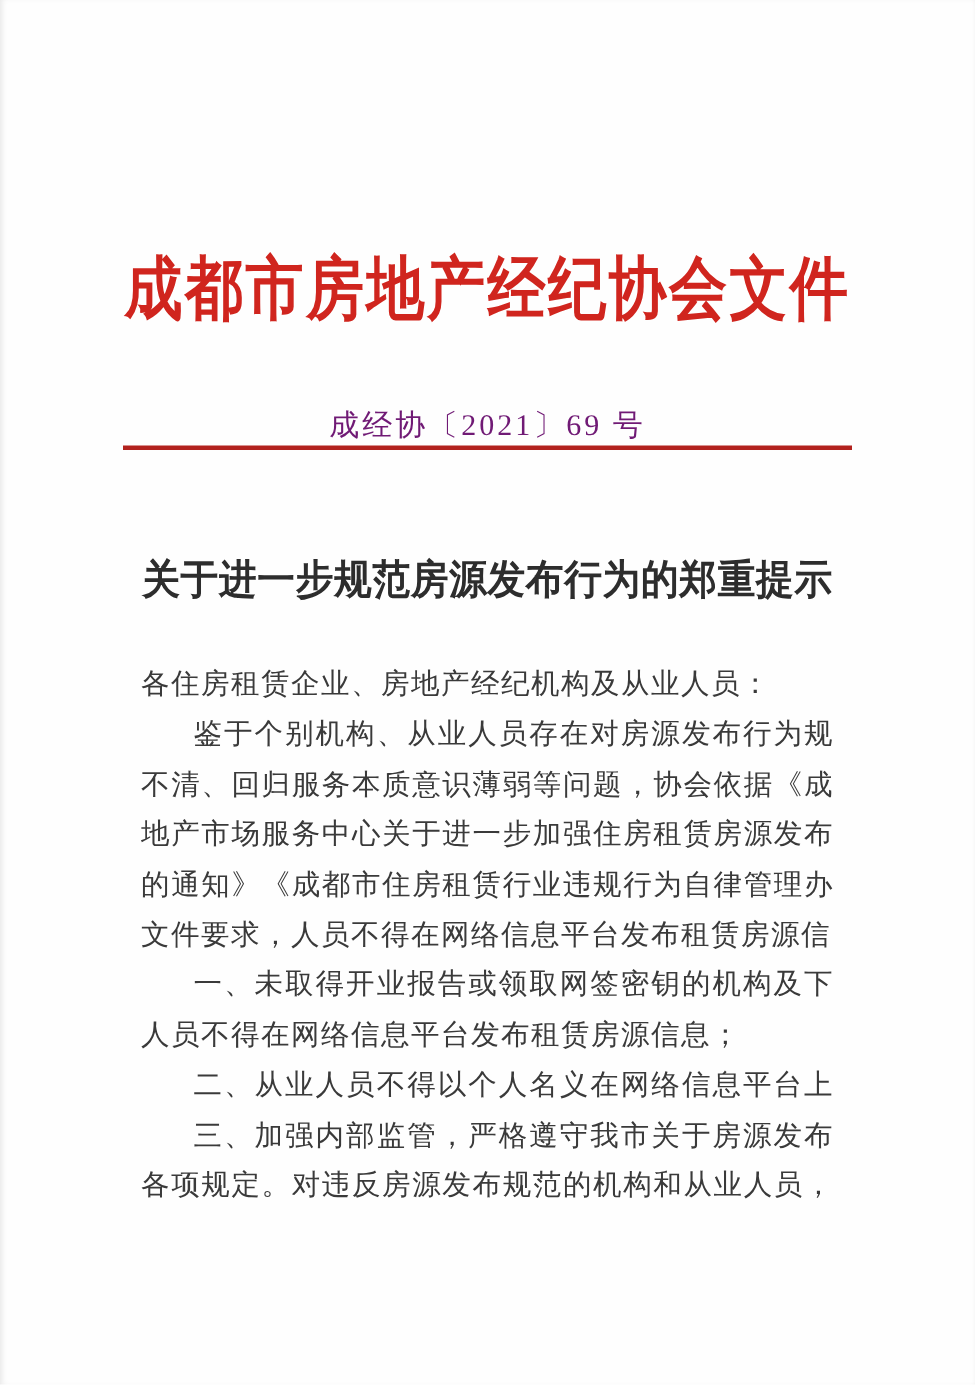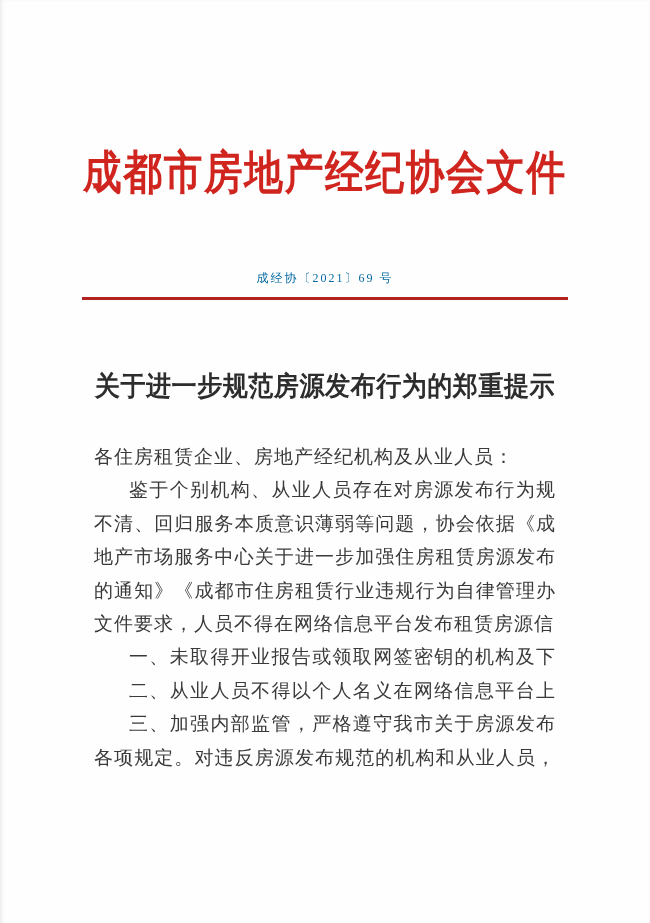--- a/index.html
+++ b/index.html
@@ -17,21 +17,21 @@
   .page{
     position:relative;
     width:650px;
     height:923px;
     background:#fefefe;
     overflow:hidden;
     box-shadow:inset 3px 0 4px -2px rgba(0,0,0,0.10), inset -2px 0 3px -2px rgba(0,0,0,0.05);
   }
   .letterhead{
     position:absolute;
-    top:148px;
+    top:168px;
     left:0;
     width:100%;
     text-align:center;
   }
   .letterhead-text{
     display:inline-block;
     font-size:46px;
     font-weight:bold;
     color:var(--header-red);
     letter-spacing:2px;
@@ -39,22 +39,22 @@
     transform:scaleX(0.84);
     transform-origin:center;
     line-height:1.1;
   }
   .doc-number{
     position:absolute;
     top:270px;
     left:0;
     width:100%;
     text-align:center;
-    font-size:12px;
-    color:#0369a1;
+    font-size:20px;
+    color:#701a75;
     letter-spacing:2px;
     white-space:nowrap;
   }
   .red-rule{
     position:absolute;
     top:297px;
     left:82px;
     width:486px;
     height:3px;
     background:var(--rule-red);
@@ -116,18 +116,19 @@
   <h1 class="doc-title">关于进一步规范房源发布行为的郑重提示</h1>
 
   <div class="doc-body" id="doc-body">
       <div class="body-line left">各住房租赁企业、房地产经纪机构及从业人员：</div>
       <div class="body-line justify indent">鉴于个别机构、从业人员存在对房源发布行为规范认识</div>
       <div class="body-line justify">不清、回归服务本质意识薄弱等问题，协会依据《成都市房</div>
       <div class="body-line justify">地产市场服务中心关于进一步加强住房租赁房源发布管理</div>
       <div class="body-line justify">的通知》《成都市住房租赁行业违规行为自律管理办法》等</div>
       <div class="body-line left">文件要求，人员不得在网络信息平台发布租赁房源信息：</div>
       <div class="body-line justify indent">一、未取得开业报告或领取网签密钥的机构及下属服务</div>
+      <div class="body-line left">人员不得在网络信息平台发布租赁房源信息；</div>
       <div class="body-line justify indent">二、从业人员不得以个人名义在网络信息平台上代理发</div>
       <div class="body-line justify indent">三、加强内部监管，严格遵守我市关于房源发布管理的</div>
       <div class="body-line justify">各项规定。对违反房源发布规范的机构和从业人员，协会将</div>
     </div>
 
 </div>
 
 </body></html>

